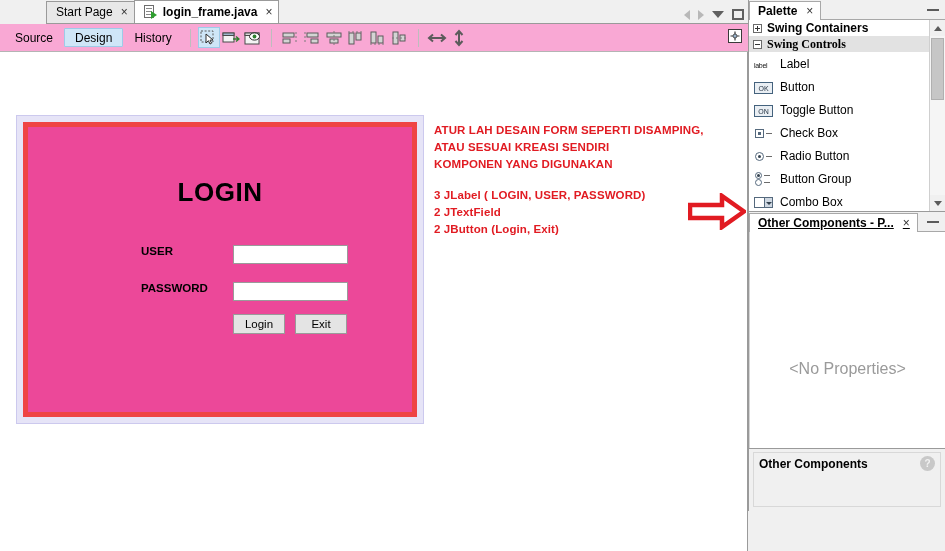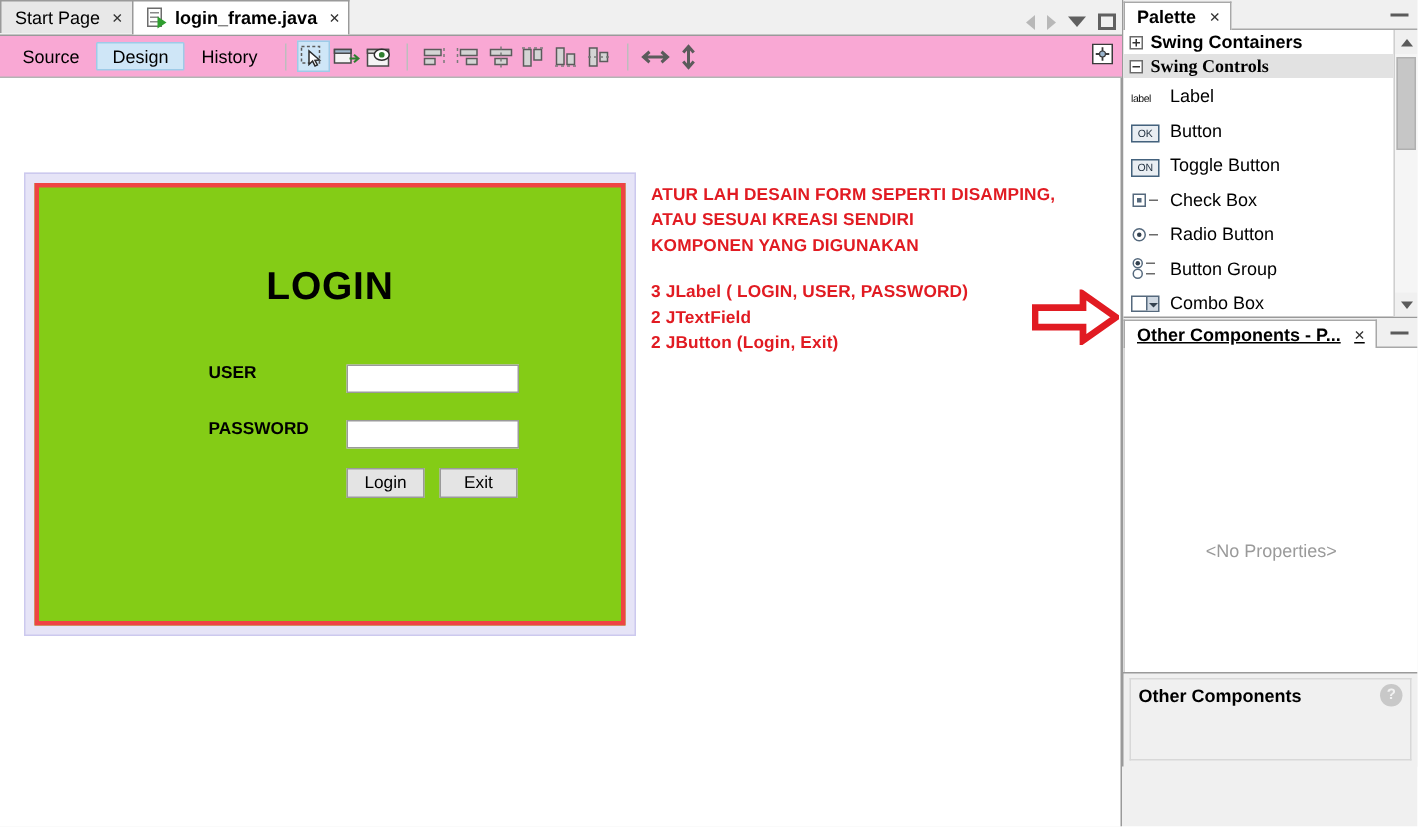--- a/index.html
+++ b/index.html
@@ -40,24 +40,25 @@
     display: flex;
     flex-direction: column;
     background: #f0f0f0;
   }
 
   
   #doc-tabbar {
     height: 24px;
     background: #f0f0f0;
     display: flex;
-    align-items: flex-start;
+    align-items: center;
     position: relative;
     border-bottom: 1px solid #9a9a9a;
     box-sizing: border-box;
+    margin-left: 46px;
   }
   .doc-tab {
     height: 22px;
     display: flex;
     align-items: center;
     padding: 0 6px 0 9px;
     box-sizing: border-box;
     font-size: 12px;
     gap: 6px;
     position: relative;
@@ -216,22 +217,22 @@
     width: 408px;
     height: 309px;
     background: #e6e4f7;
     border: 1px solid #ccc9ee;
     box-sizing: border-box;
     padding: 6px;
   }
   #jframe-inner {
     width: 100%;
     height: 100%;
-    background: #84cc16;
-    border: 3px solid #ef4444;
+    background: #ec4899;
+    border: 5px solid #ef4444;
     box-sizing: border-box;
     position: relative;
   }
   #form-title {
     position: absolute;
     left: 0; right: 0;
     top: 50px;
     text-align: center;
     font-size: 26px;
     font-weight: bold;
@@ -550,21 +551,21 @@
     background: #ffffff;
     position: relative;
     border-left: 1px solid #d4d4d4;
     box-sizing: border-box;
   }
   #no-properties {
     position: absolute;
     left: 0; right: 0;
     top: 128px;
     text-align: center;
-    font-size: 12px;
+    font-size: 16px;
     color: #9a9a9a;
   }
 
   
   #other-components-window {
     height: 63px;
     border-left: 1px solid #9a9a9a;
     border-top: 1px solid #9a9a9a;
     background: #f0f0f0;
     box-sizing: border-box;

